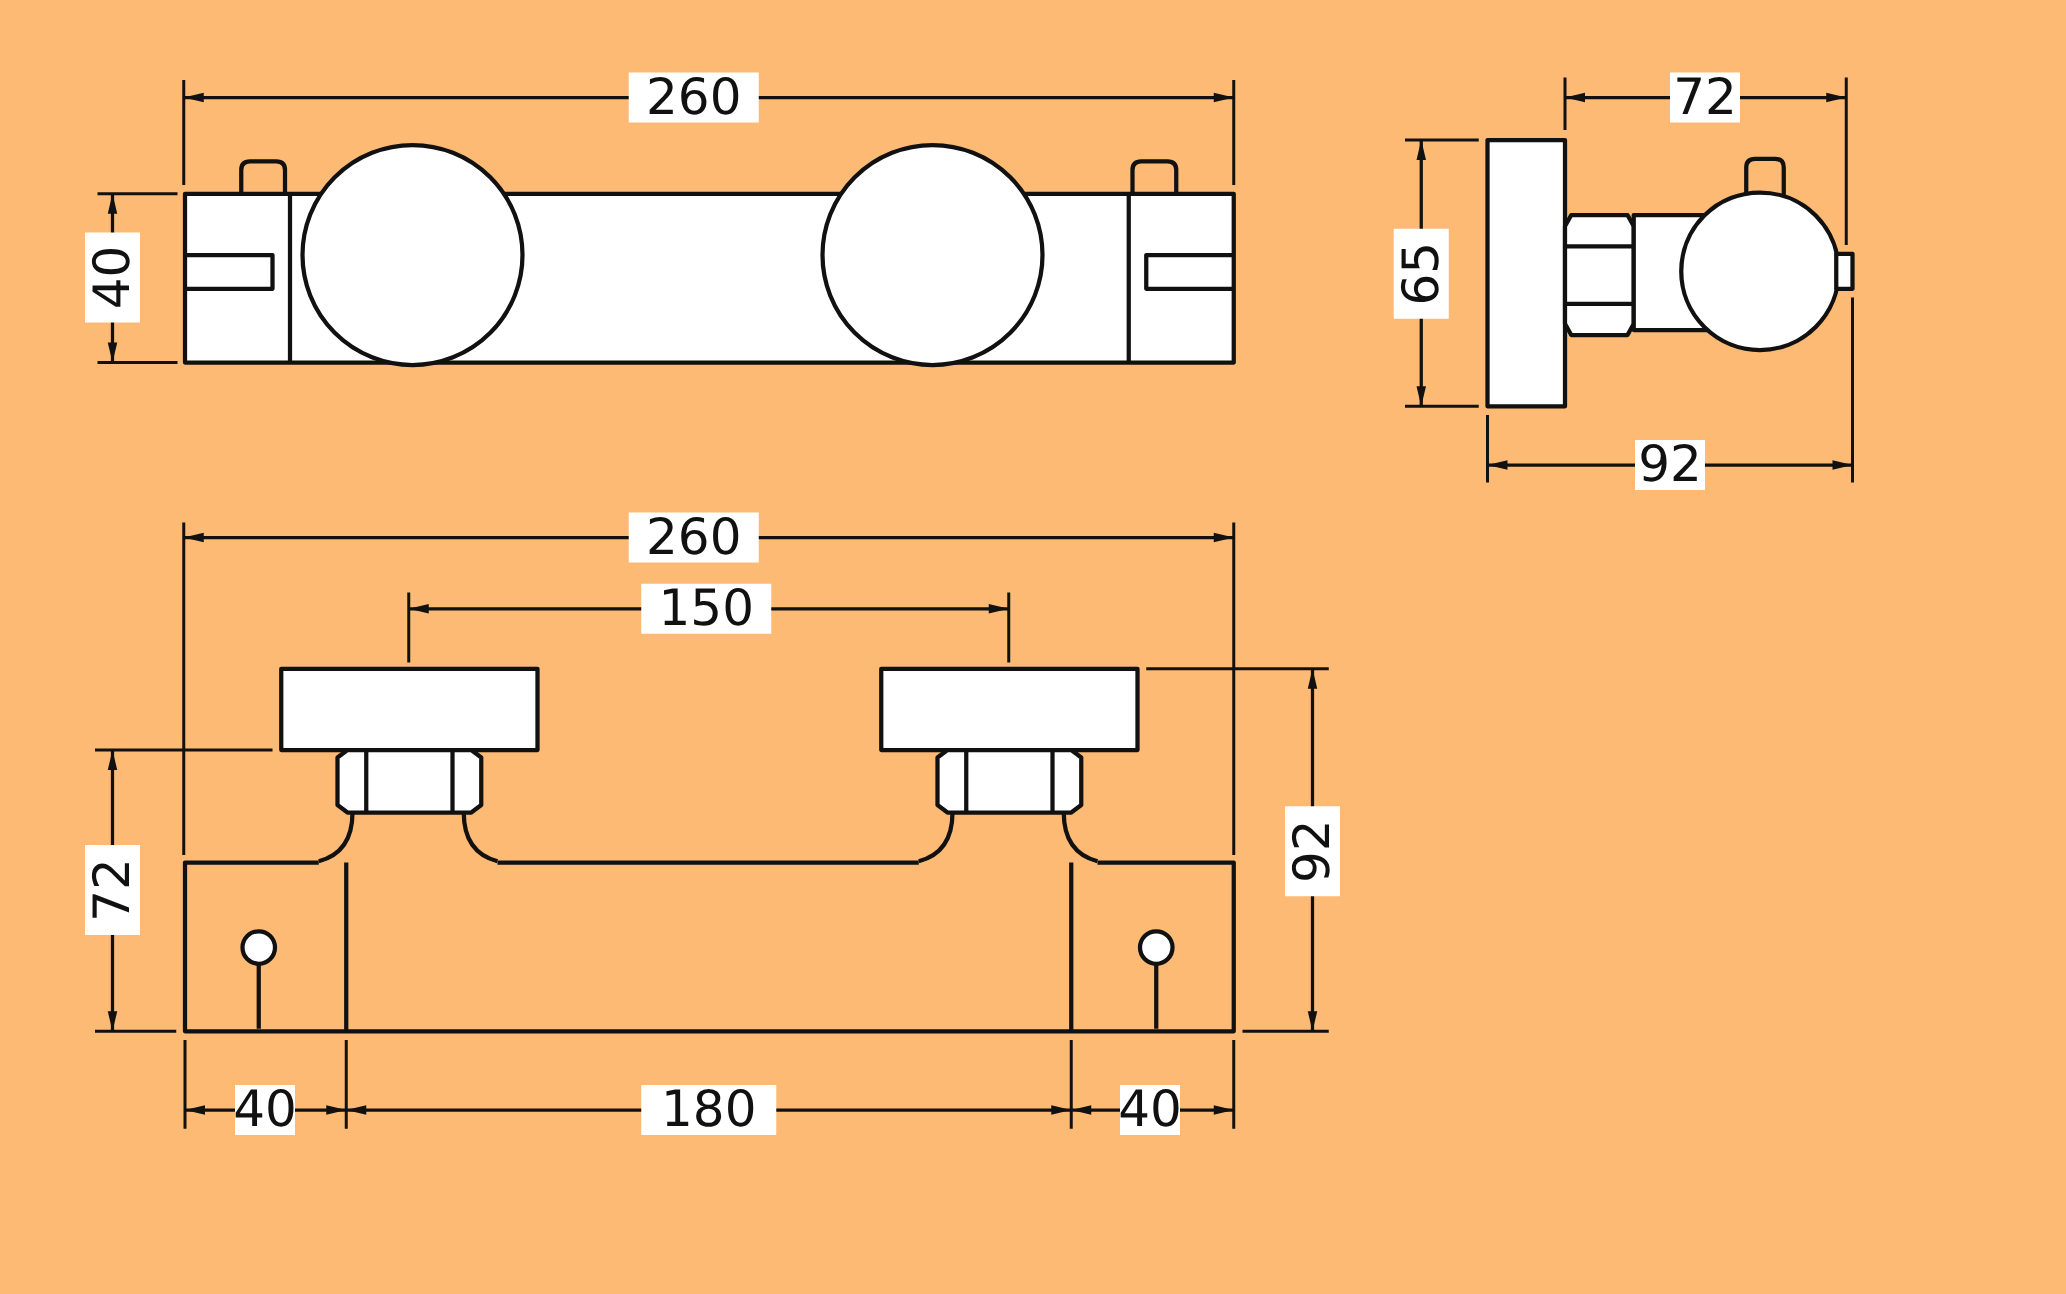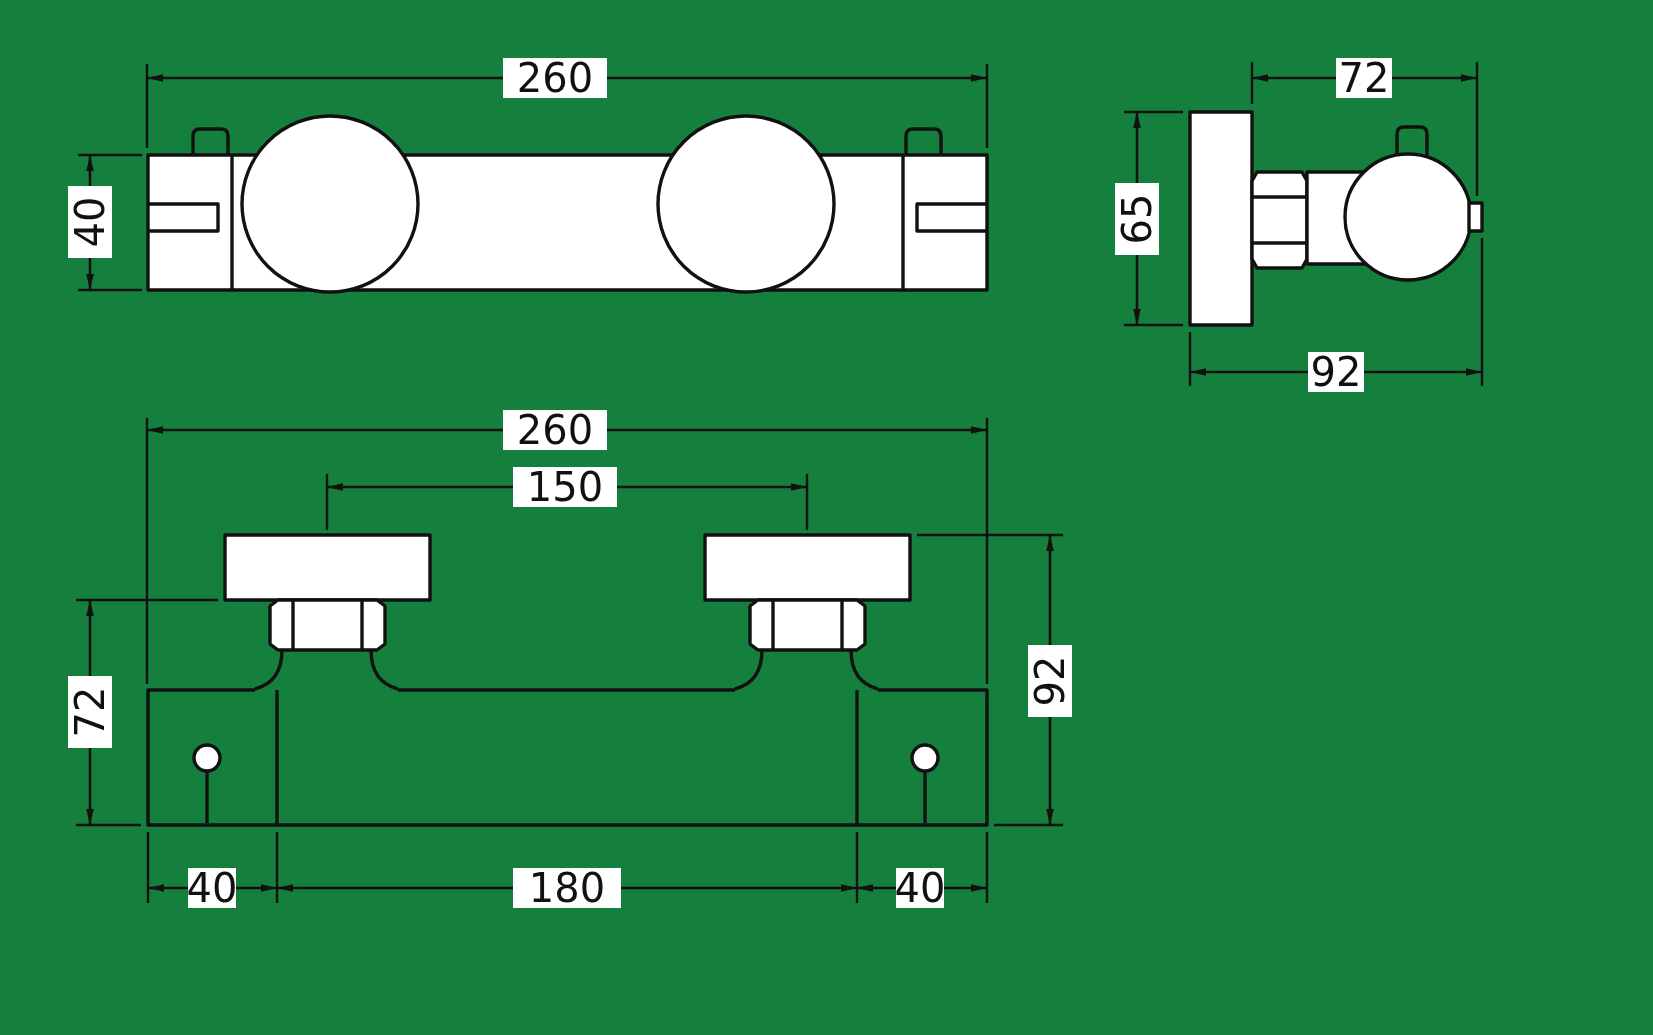--- a/index.html
+++ b/index.html
@@ -1,16 +1,16 @@
 <!DOCTYPE html>
 <html><head>
 <meta charset="utf-8">
 <style>
   html,body{margin:0;padding:0;background:#ffffff;}
-  .sheet{width:1653px;height:1035px;background:#15803d;position:relative;overflow:hidden;}
+  .sheet{width:1653px;height:1035px;background:#fdba74;position:relative;overflow:hidden;}
   svg{display:block;}
   svg text{font-family:"DejaVu Sans","Liberation Sans",sans-serif;font-size:40px;fill:#111111;}
   .part{fill:none;stroke:#111111;stroke-width:3.4;stroke-linejoin:round;}
   .partfill{fill:#ffffff;stroke:#111111;stroke-width:3.4;stroke-linejoin:round;}
   .dim{fill:none;stroke:#111111;stroke-width:2.6;}
   .ext{fill:none;stroke:#111111;stroke-width:2.4;}
   .mask{fill:#ffffff;stroke:none;}
 </style>
 </head>
 <body>

